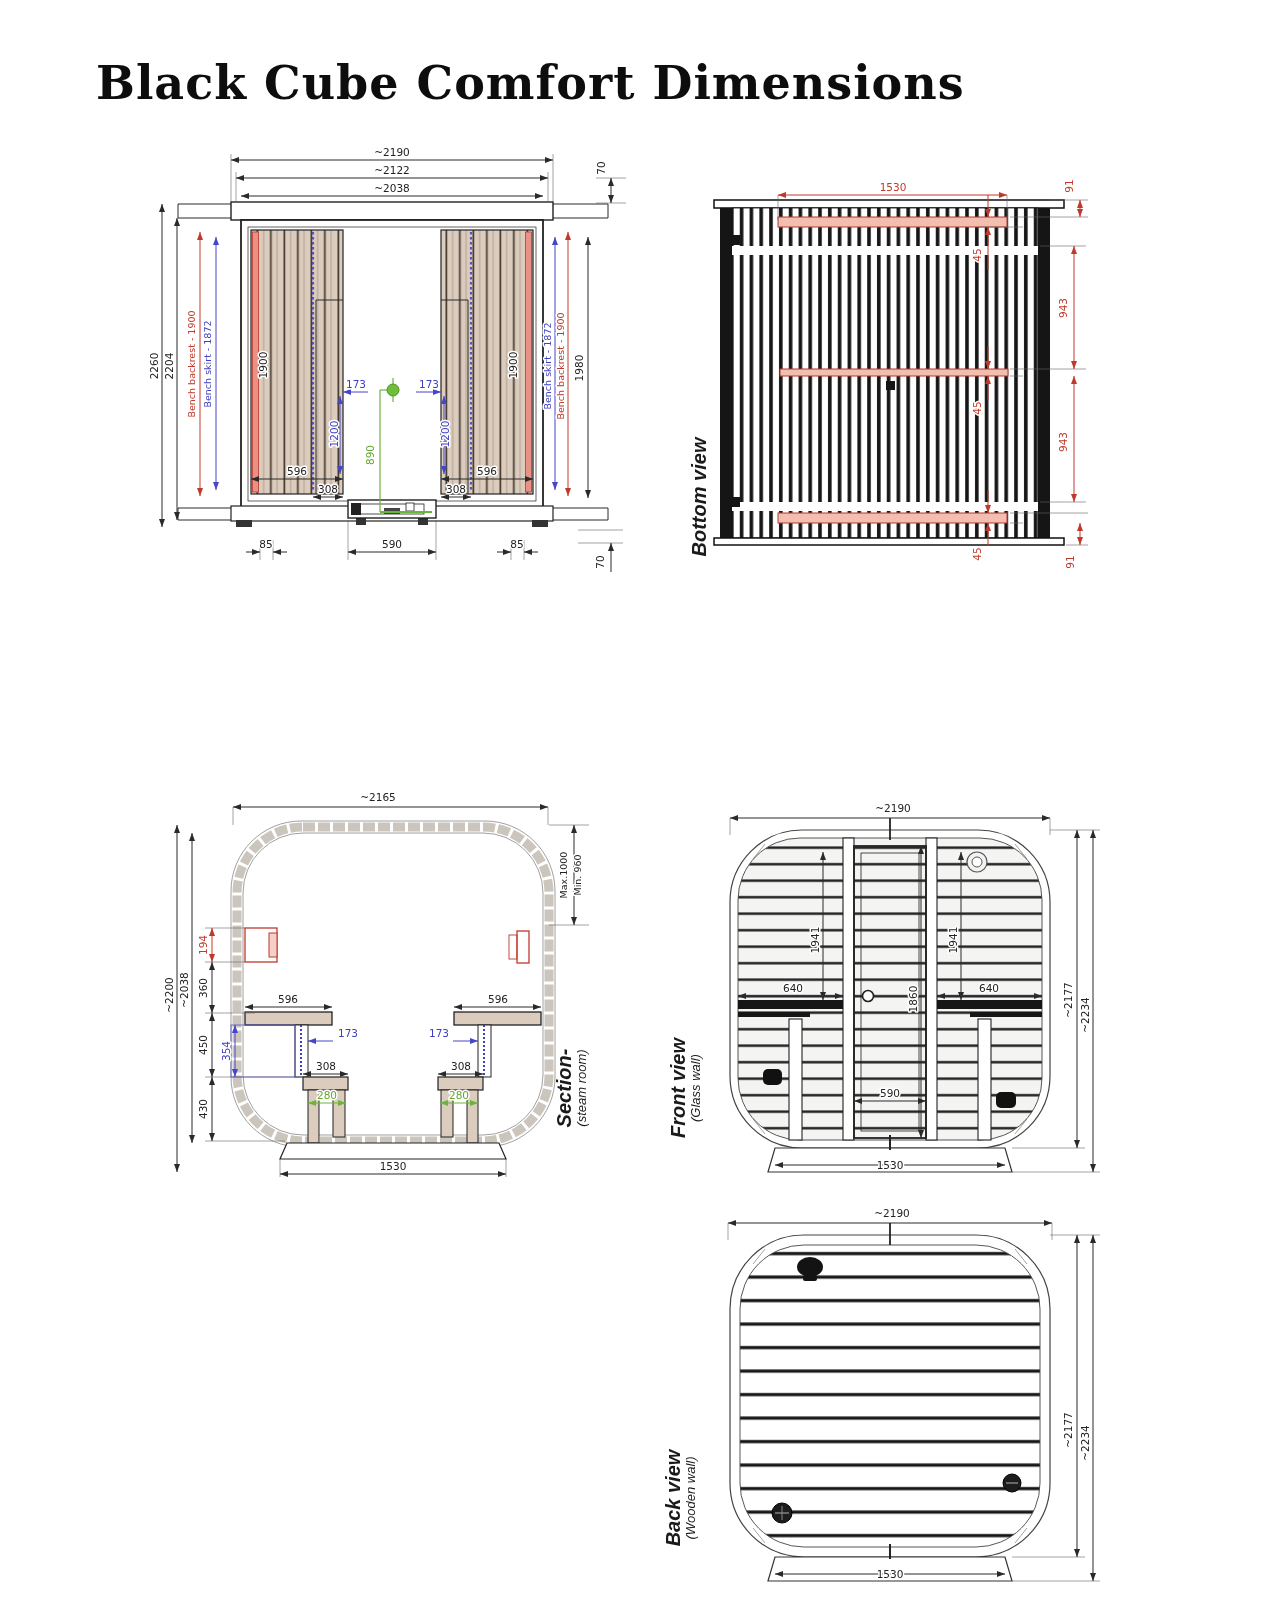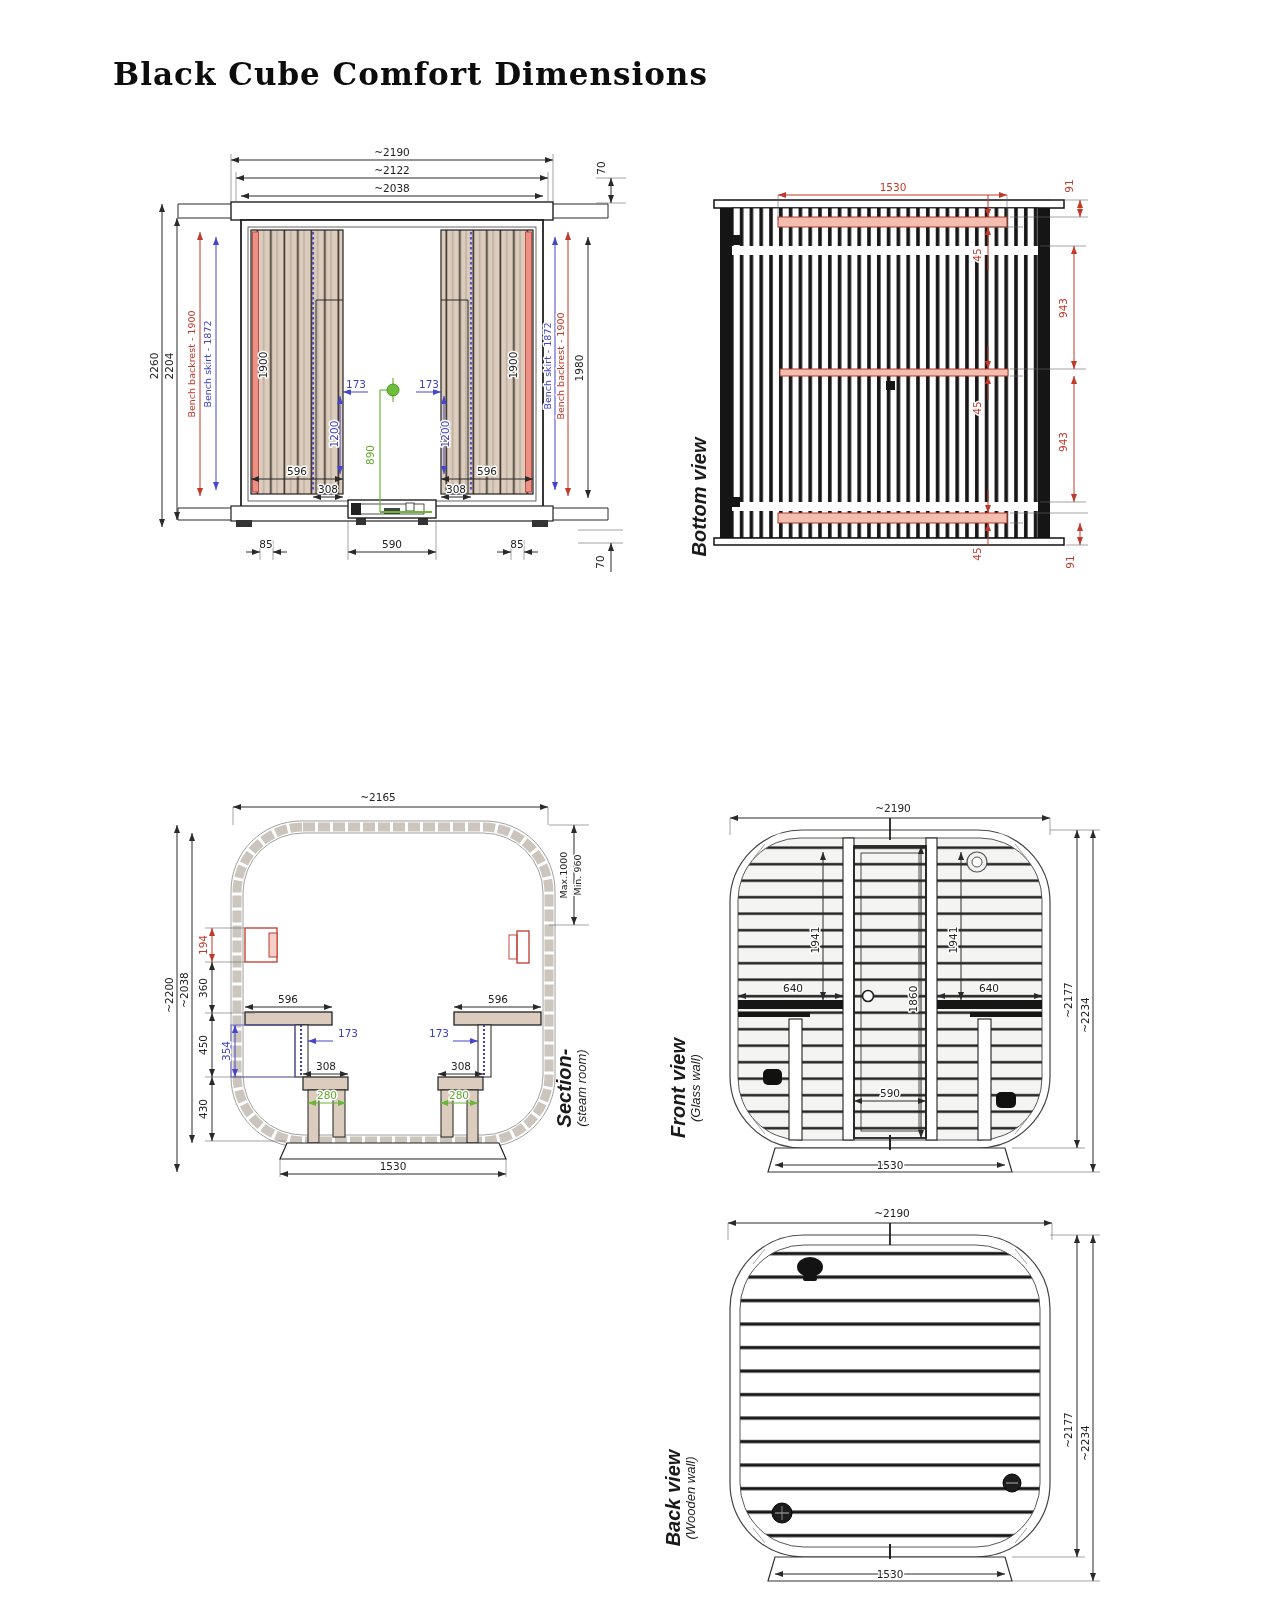--- a/index.html
+++ b/index.html
@@ -1,19 +1,19 @@
 <!DOCTYPE html>
 <html><head>
 <meta charset="utf-8">
 <style>
   html,body{margin:0;padding:0;background:#fff;}
   #page{position:relative;width:1280px;height:1600px;background:#fff;overflow:hidden;
         font-family:"Liberation Sans",sans-serif;}
-  #title{position:absolute;left:113px;top:56px;font-family:"DejaVu Serif",serif;
-         font-weight:800;font-size:31px;letter-spacing:1px;color:#0d0d0d;}
+  #title{position:absolute;left:96px;top:56px;font-family:"DejaVu Serif",serif;
+         font-weight:800;font-size:46px;letter-spacing:1px;color:#0d0d0d;}
   .vsvg{position:absolute;}
   
   .t{font-family:"DejaVu Sans",sans-serif;font-size:10.5px;fill:#222;text-anchor:middle;
      paint-order:stroke;stroke:#fff;stroke-width:3px;stroke-linejoin:round;}
   .t9{font-size:9.5px;}
   .tr{fill:#c0392b;}
   .tb{fill:#3f3fc4;}
   .tg{fill:#61a82d;}
   .l{stroke:#2a2a2a;stroke-width:1;fill:none;}
   .lt{stroke:#666;stroke-width:.6;fill:none;}

